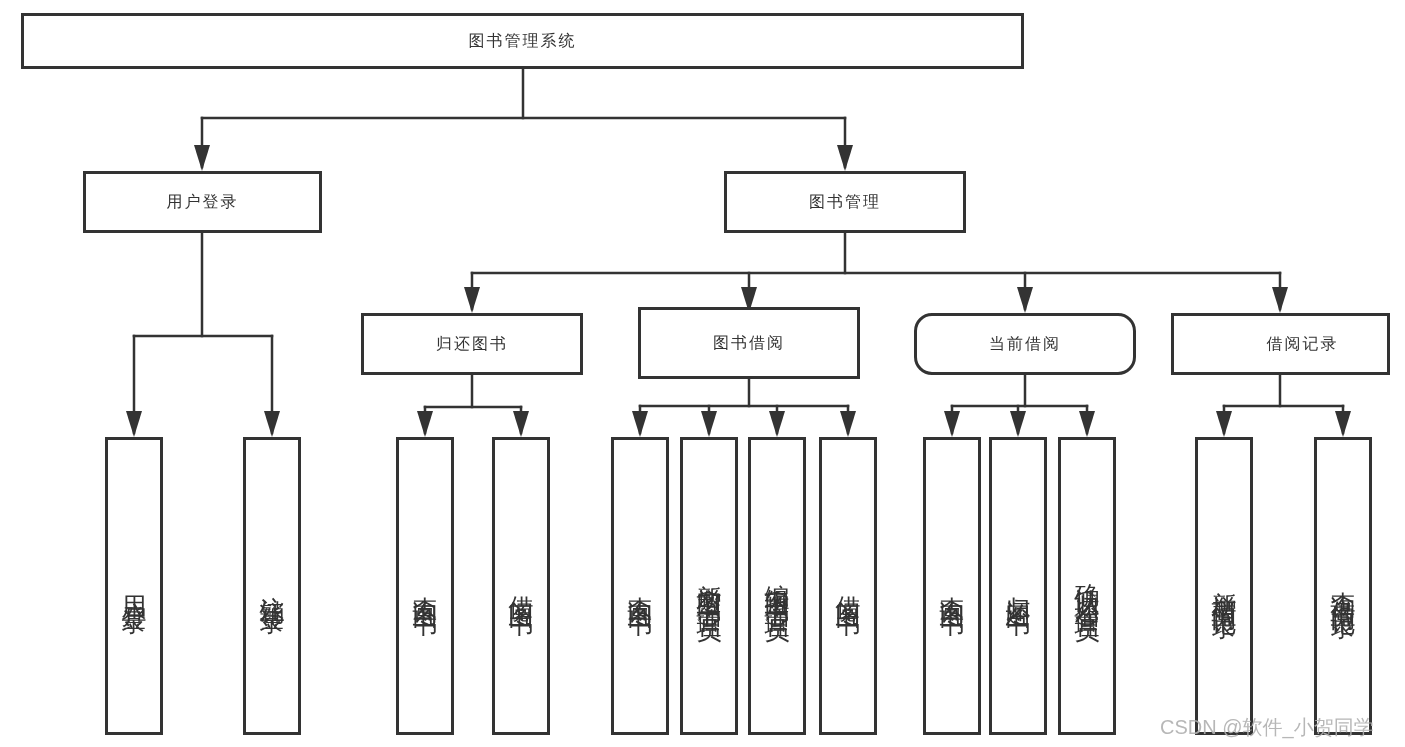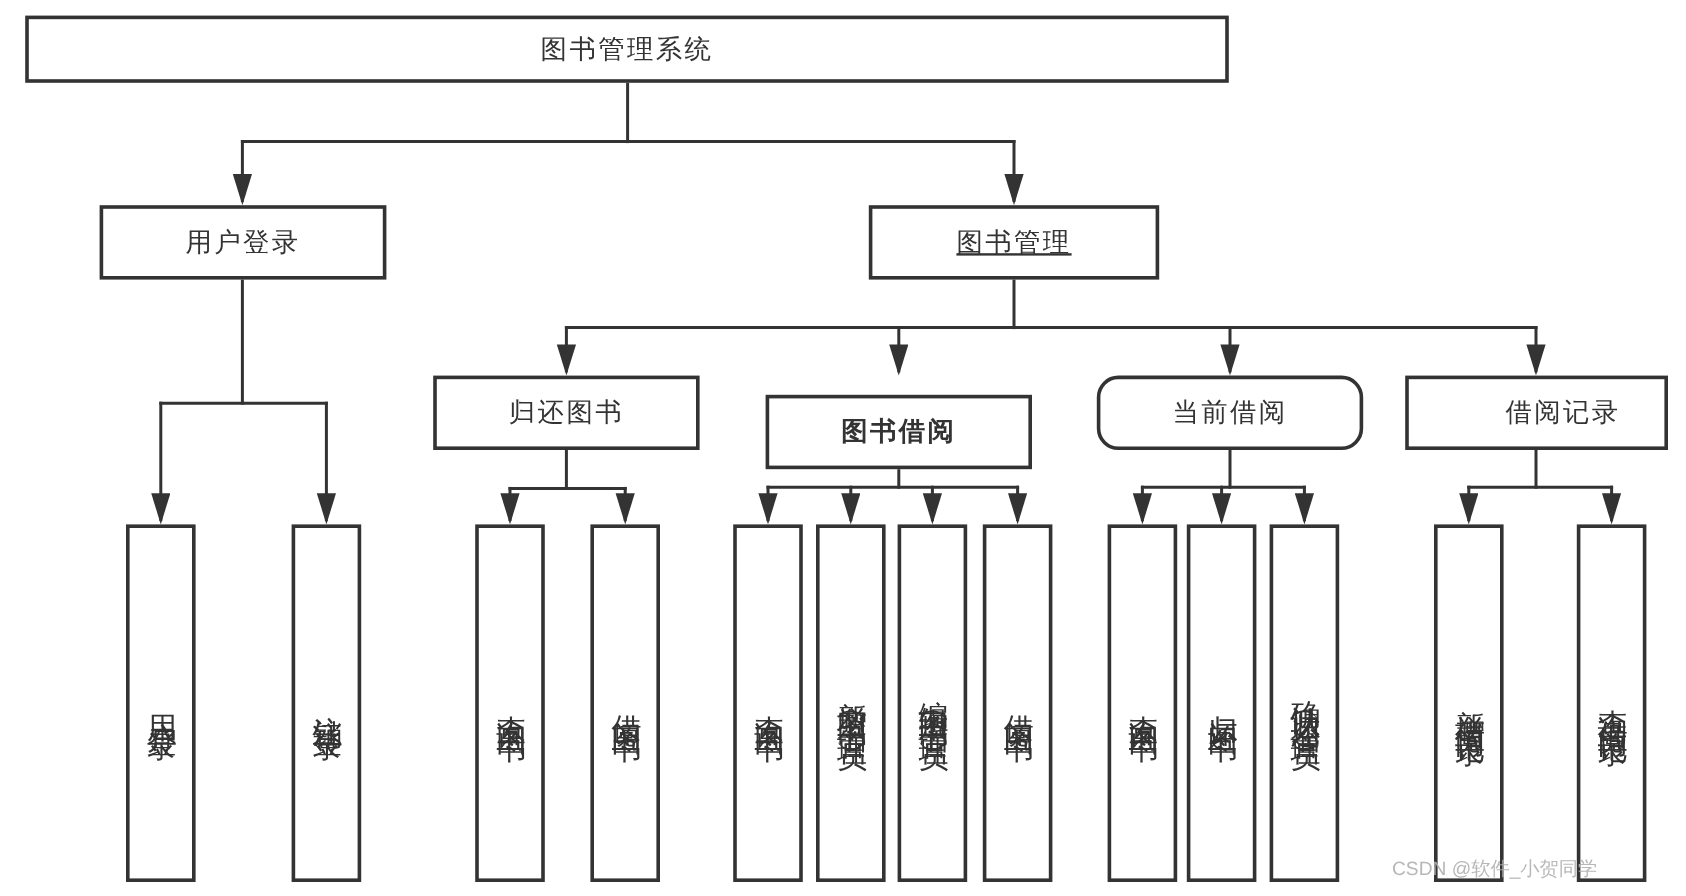--- a/index.html
+++ b/index.html
@@ -27,60 +27,60 @@
     position: absolute;
     box-sizing: border-box;
     border: 3px solid #333333;
     background: #ffffff;
     color: #333333;
     display: flex;
     align-items: center;
     justify-content: center;
   }
   .hbox {
-    font-size: 22px;
+    font-size: 16px;
     letter-spacing: 2px;
     white-space: nowrap;
   }
   .vbox {
     writing-mode: vertical-rl;
     text-orientation: mixed;
     font-size: 25px;
     letter-spacing: 5px;
     line-height: 1;
     width: 58px;
     height: 298px;
     top: 437px;
   }
   
   .n-root          { left: 21px;   top: 13px;  width: 1003px; height: 56px; }
   .n-user-login    { left: 83px;   top: 171px; width: 239px;  height: 62px; }
-  .n-book-mgmt     { left: 724px;  top: 171px; width: 242px;  height: 62px; text-decoration: underline; }
+  .n-book-mgmt     { left: 724px;  top: 171px; width: 242px;  height: 62px; }
   .n-new-book-rec  { left: 361px;  top: 313px; width: 222px;  height: 62px; }
-  .n-book-borrow   { left: 638px;  top: 329px; width: 222px;  height: 62px; font-weight: bold; }
+  .n-book-borrow   { left: 638px;  top: 307px; width: 222px;  height: 72px; }
   .n-cur-borrow    { left: 914px;  top: 313px; width: 222px;  height: 62px; border-radius: 18px; }
   .n-borrow-rec    { left: 1171px; top: 313px; width: 219px;  height: 62px; padding-left: 44px; }
   .l-user-login    { left: 105px; }
   .l-logout        { left: 243px; }
   .l-query-rec     { left: 396px; }
   .l-borrow-rec    { left: 492px; }
   .l-query-borrow  { left: 611px; }
   .l-add-book      { left: 680px; }
   .l-edit-book     { left: 748px; }
   .l-borrow-book   { left: 819px; }
   .l-query-cur     { left: 923px; }
   .l-return-book   { left: 989px; }
   .l-confirm-ret   { left: 1058px; }
   .l-add-record    { left: 1195px; }
   .l-query-record  { left: 1314px; }
   .watermark {
     position: absolute;
     left: 1160px;
     top: 714px;
-    font-size: 16px;
+    font-size: 20px;
     color: #b0b0b0;
     opacity: 0.9;
     white-space: nowrap;
     z-index: 5;
   }
 </style>
 </head>
 <body>
 
 <div class="canvas">

